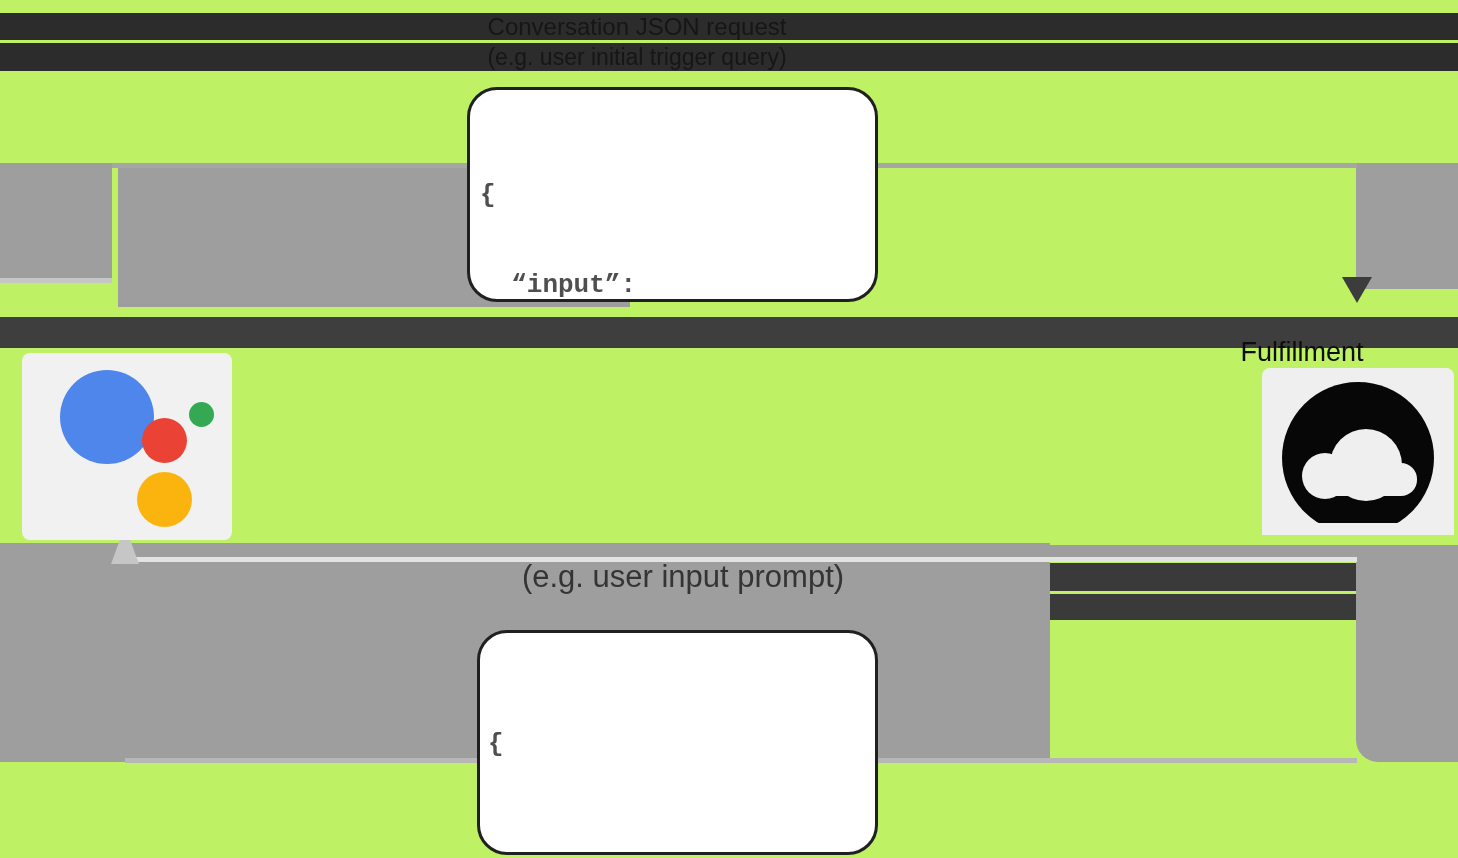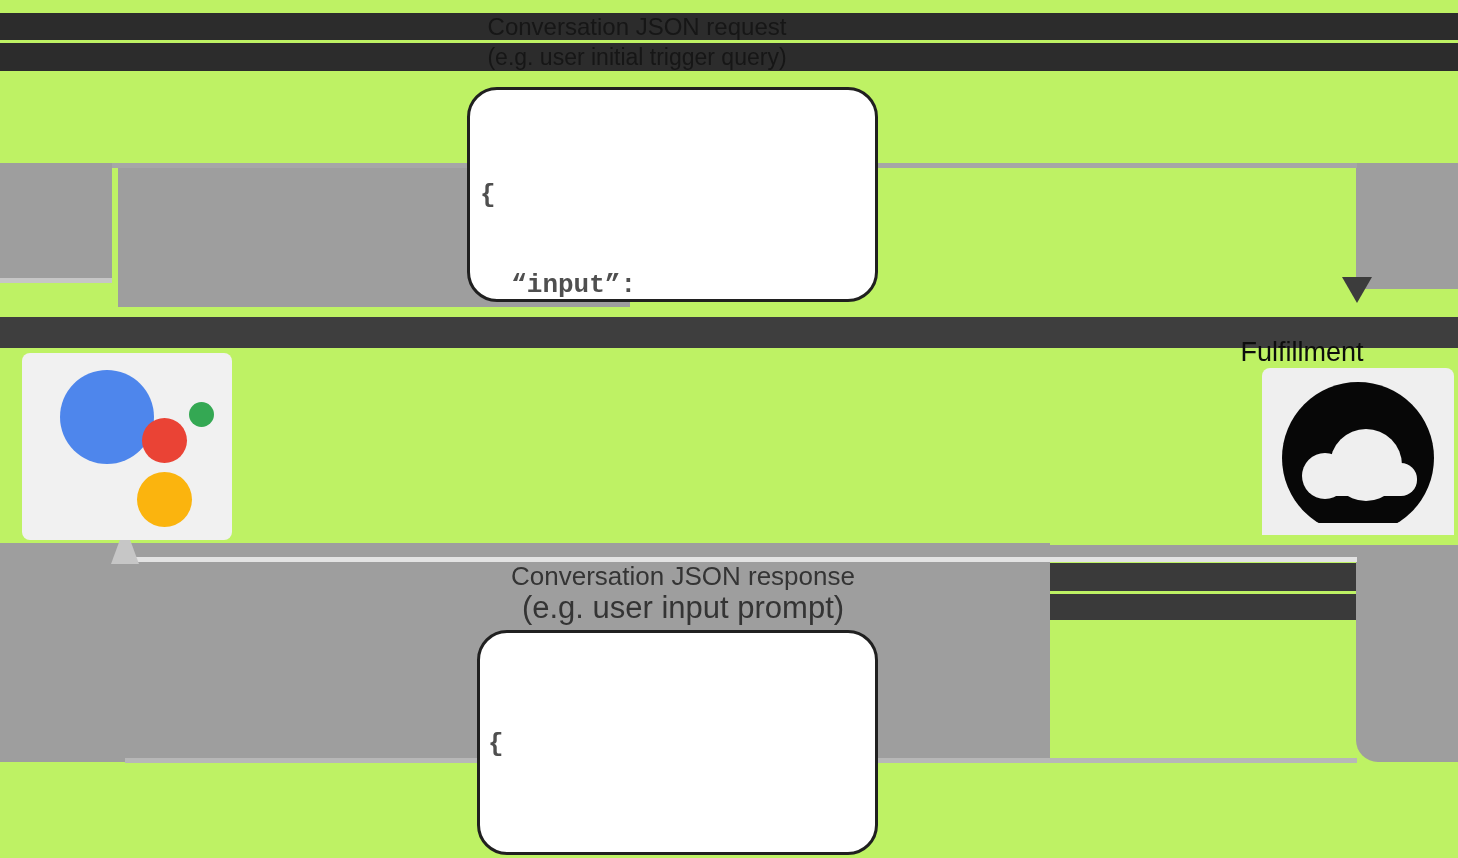--- a/index.html
+++ b/index.html
@@ -87,21 +87,20 @@
   <div class="abs line arrow-line-bottom"></div>
   <div class="abs ah ah-up"></div>
   <div class="abs line line-bottom"></div>
 
   <div class="abs title title-request">
     <div class="l1">Conversation JSON request</div>
     <div class="l2">(e.g. user initial trigger query)</div>
   </div>
 
   <div class="abs title title-response">
-    <div class="l1">Conversation JSON response</div>
     <div class="l2">(e.g. user input prompt)</div>
   </div>
 
   <div class="abs node-label label-fulfillment">Fulfillment</div>
 
   <div class="abs tile tile-assistant">
     <div class="dot dot-blue"></div>
     <div class="dot dot-red"></div>
     <div class="dot dot-green"></div>
     <div class="dot dot-yellow"></div>

